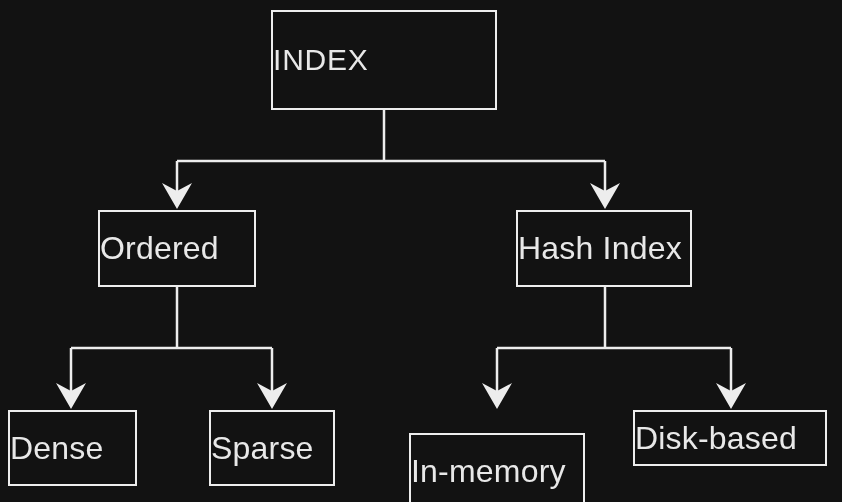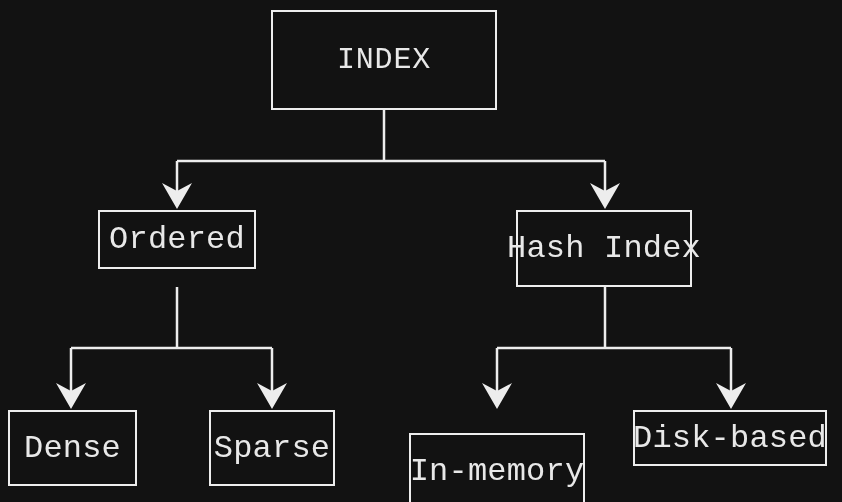--- a/index.html
+++ b/index.html
@@ -37,27 +37,25 @@
     fill: var(--line);
     stroke: none;
   }
   .node {
     position: absolute;
     box-sizing: border-box;
     border: 2.5px solid var(--line);
     background: var(--node_fill);
     display: flex;
     align-items: center;
-    justify-content: center;
     color: var(--text);
     font-size: 32px;
     font-weight: 400;
     letter-spacing: 0.2px;
     white-space: nowrap;
-    font-family: Liberation Mono, monospace;
   }
   .node.root {
     font-size: 30px;
     letter-spacing: 0.8px;
   }
 </style>
 </head>
 <body>
 
 <div class="canvas">
@@ -83,21 +81,21 @@
     <path class="edge" d="M497,348 V391"></path>
     <path class="edge" d="M731,348 V391"></path>
     <path class="arrowhead" d="M497,409 L482,383 L497,391 L512,383 Z"></path>
     <path class="arrowhead" d="M731,409 L716,383 L731,391 L746,383 Z"></path>
   </svg>
 
   <div class="node root" style="left:271px; top:10px; width:226px; height:100px;">
     <span>INDEX</span>
   </div>
 
-  <div class="node" style="left:98px; top:210px; width:158px; height:59px;">
+  <div class="node" style="left:98px; top:210px; width:158px; height:77px;">
     <span>Ordered</span>
   </div>
 
   <div class="node" style="left:516px; top:210px; width:176px; height:77px;">
     <span>Hash Index</span>
   </div>
 
   <div class="node" style="left:8px; top:410px; width:129px; height:76px;">
     <span>Dense</span>
   </div>

